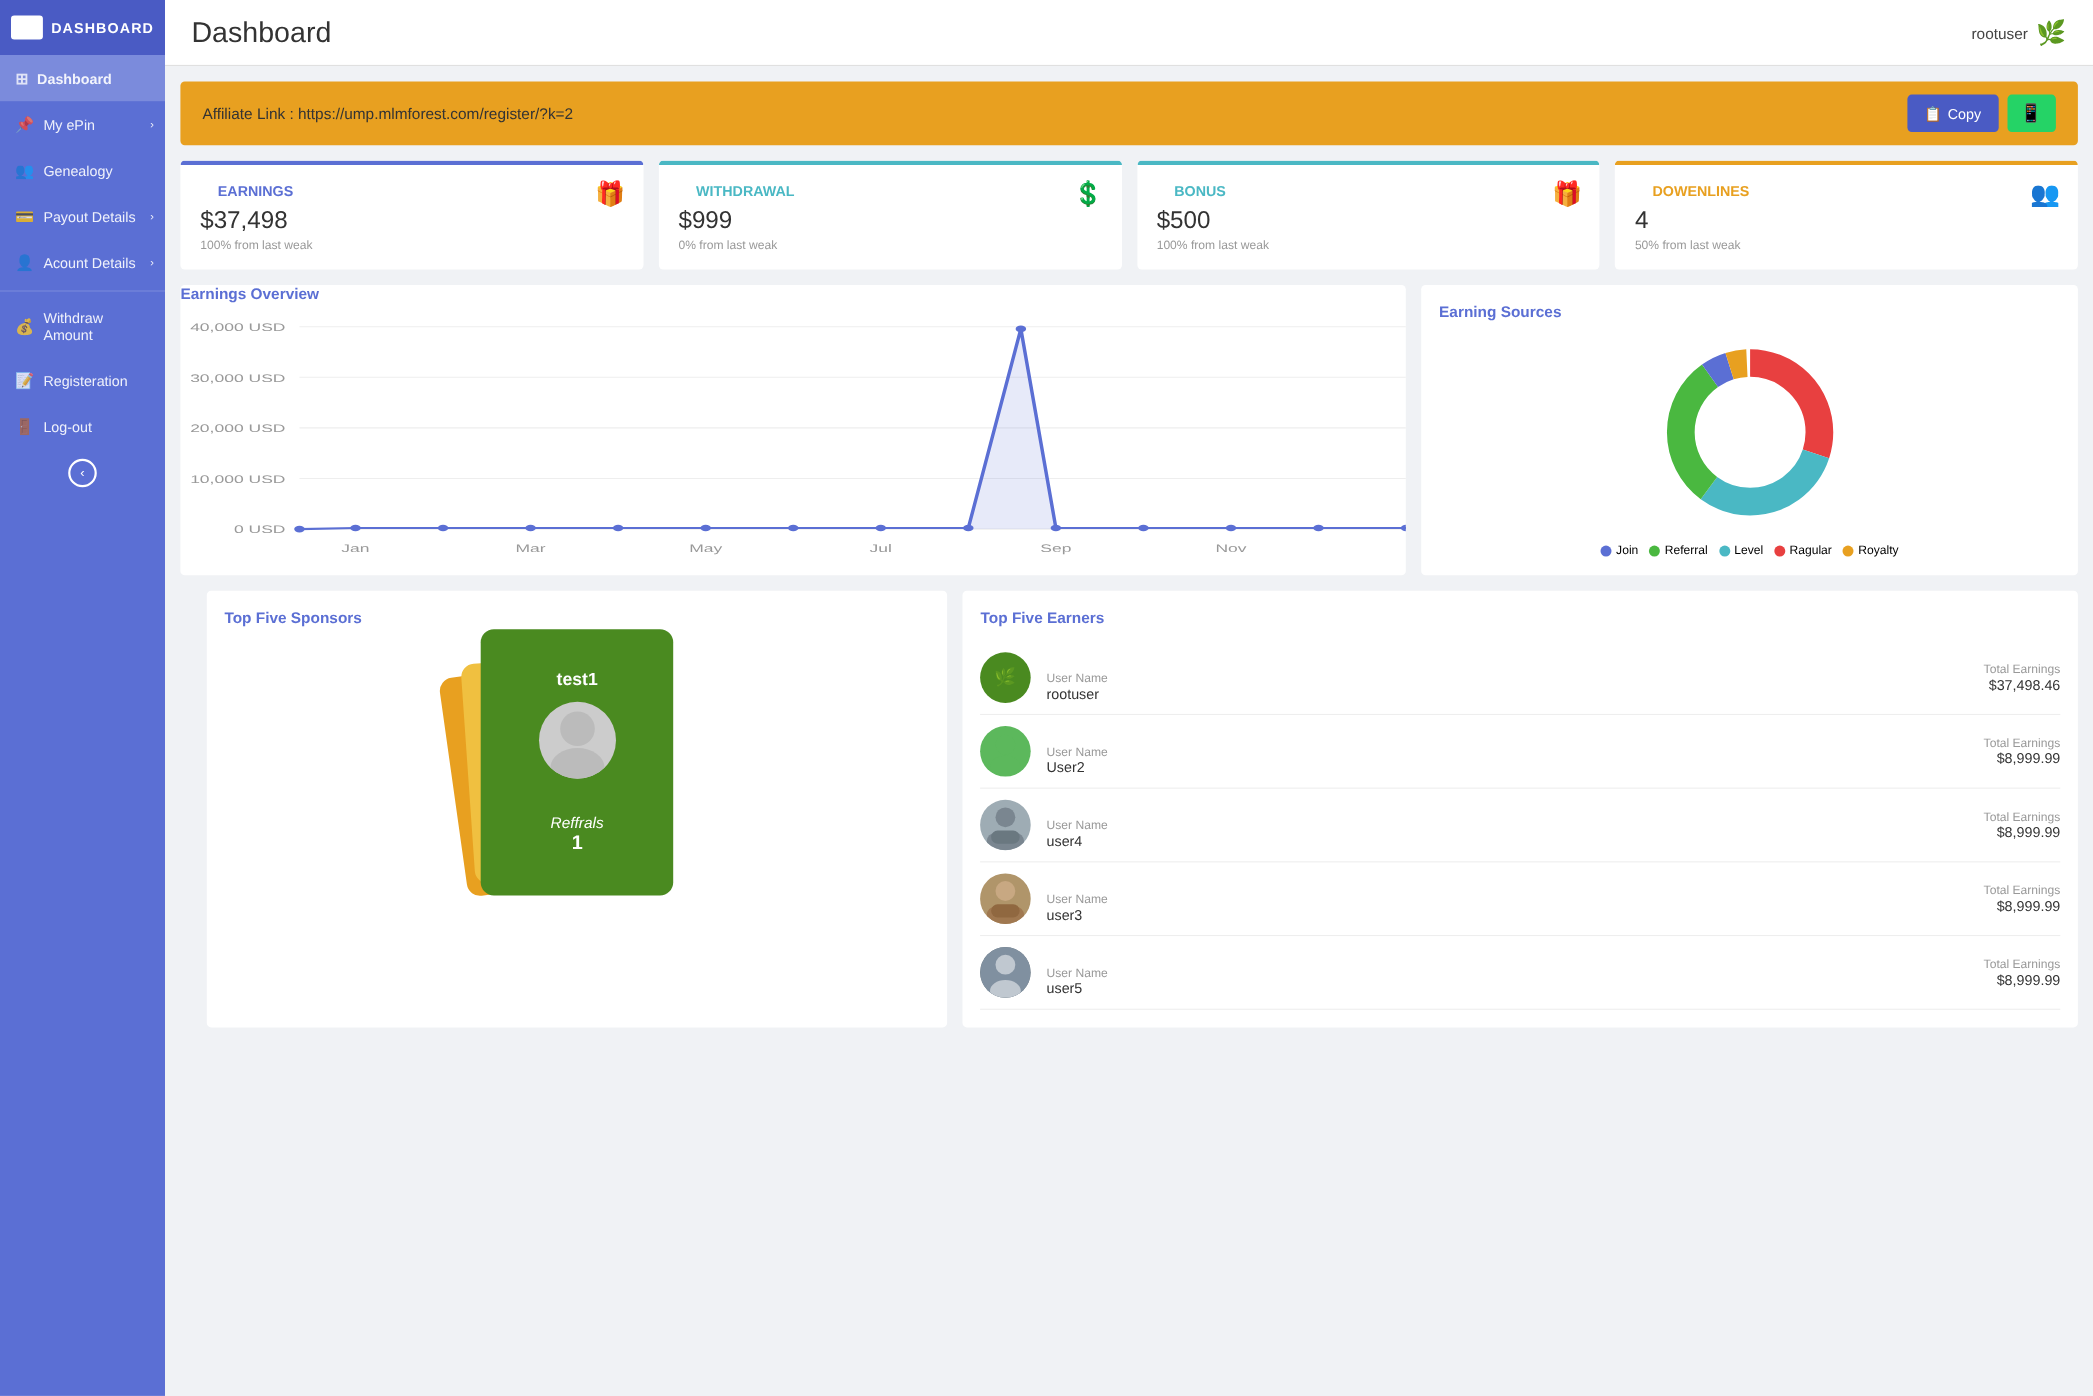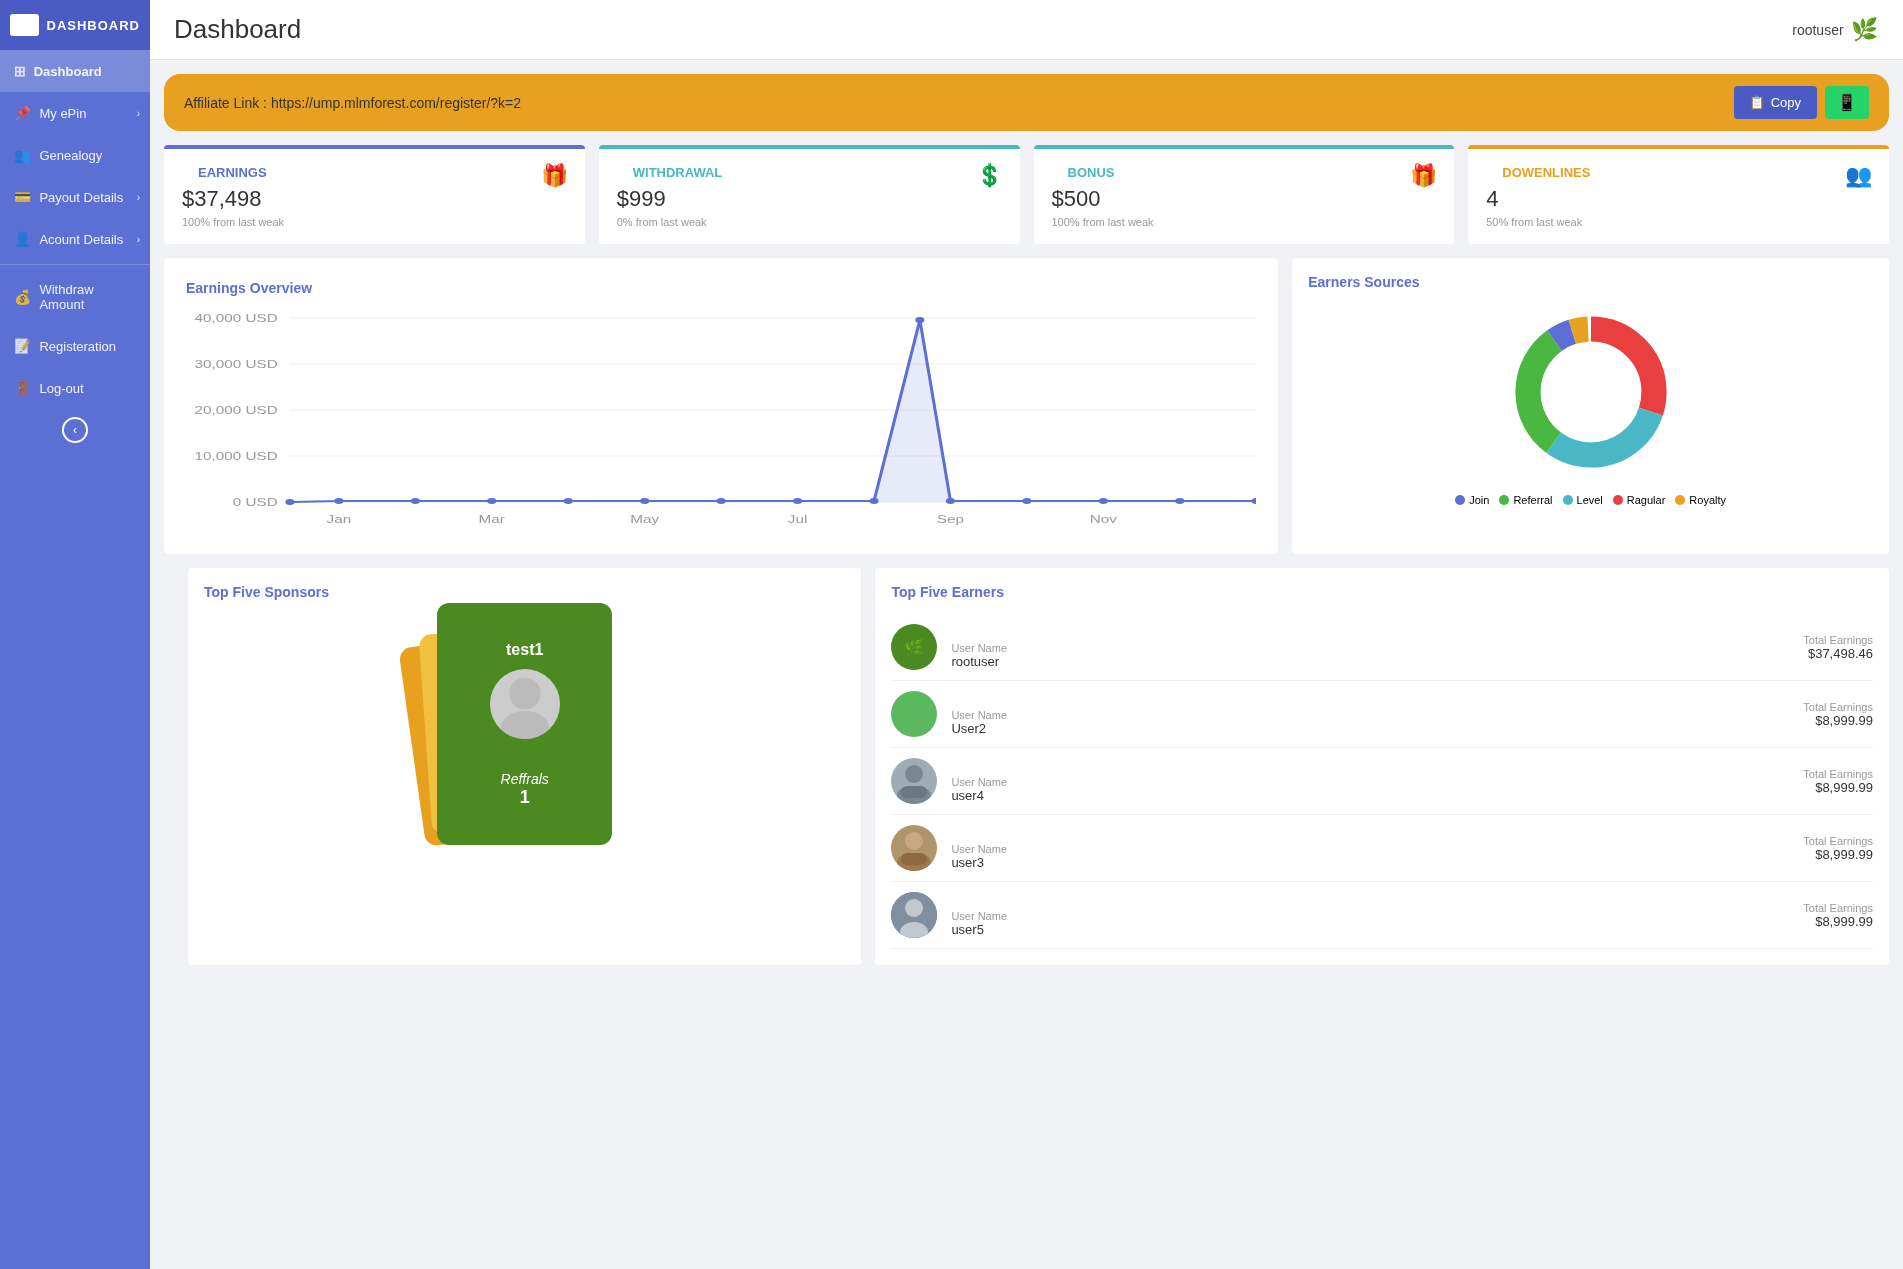--- a/index.html
+++ b/index.html
@@ -92,21 +92,21 @@
     #user-avatar { font-size: 22px; color: #5b6fd4; }
 
     
     #affiliate-bar {
       background: #e8a020;
       padding: 12px 20px;
       display: flex;
       align-items: center;
       justify-content: space-between;
       margin: 14px 14px 0 14px;
-      border-radius: 16px;
+      border-radius: 4px;
     }
     #affiliate-link-text { font-size: 14px; color: #333; }
     #affiliate-link-text a { color: #333; text-decoration: none; font-weight: 500; }
     #affiliate-actions { display: flex; gap: 8px; }
     #copy-btn {
       background: #4a5bc4;
       color: white;
       border: none;
       padding: 7px 16px;
       border-radius: 4px;
@@ -156,21 +156,21 @@
     
     #charts-row {
       display: flex;
       gap: 14px;
       margin: 14px 14px 0 14px;
     }
     #earnings-chart-card {
       flex: 0 0 calc(65% - 7px);
       background: white;
       border-radius: 4px;
-      padding: 22px;
+      padding: 0;
     }
     #earning-sources-card {
       flex: 1;
       background: white;
       border-radius: 4px;
       padding: 16px;
     }
     .chart-title { font-size: 14px; color: #5b6fd4; font-weight: bold; margin-bottom: 12px; }
 
     
@@ -445,21 +445,21 @@
         <circle cx="480" cy="12" r="3" fill="#5b6fd4"></circle>
         <circle cx="500" cy="193" r="3" fill="#5b6fd4"></circle>
         <circle cx="550" cy="193" r="3" fill="#5b6fd4"></circle>
         <circle cx="600" cy="193" r="3" fill="#5b6fd4"></circle>
         <circle cx="650" cy="193" r="3" fill="#5b6fd4"></circle>
         <circle cx="700" cy="193" r="3" fill="#5b6fd4"></circle>
       </svg>
     </div>
 
     <div id="earning-sources-card">
-      <div class="chart-title">Earners Sources</div>
+      <div class="chart-title">Earning Sources</div>
       <div id="donut-container">
         <svg id="donut-svg" viewBox="0 0 200 200">
 
           <circle cx="100" cy="100" r="70" fill="none" stroke="#e84040" stroke-width="28" stroke-dasharray="132 307.8" stroke-dashoffset="0" transform="rotate(-90 100 100)"></circle>
           <circle cx="100" cy="100" r="70" fill="none" stroke="#4ab8c4" stroke-width="28" stroke-dasharray="132 307.8" stroke-dashoffset="-132" transform="rotate(-90 100 100)"></circle>
           <circle cx="100" cy="100" r="70" fill="none" stroke="#4ab840" stroke-width="28" stroke-dasharray="132 307.8" stroke-dashoffset="-264" transform="rotate(-90 100 100)"></circle>
           <circle cx="100" cy="100" r="70" fill="none" stroke="#5b6fd4" stroke-width="28" stroke-dasharray="22 417.8" stroke-dashoffset="-396" transform="rotate(-90 100 100)"></circle>
           <circle cx="100" cy="100" r="70" fill="none" stroke="#e8a020" stroke-width="28" stroke-dasharray="17.8 422" stroke-dashoffset="-418" transform="rotate(-90 100 100)"></circle>
           <circle cx="100" cy="100" r="45" fill="white"></circle>
         </svg>

